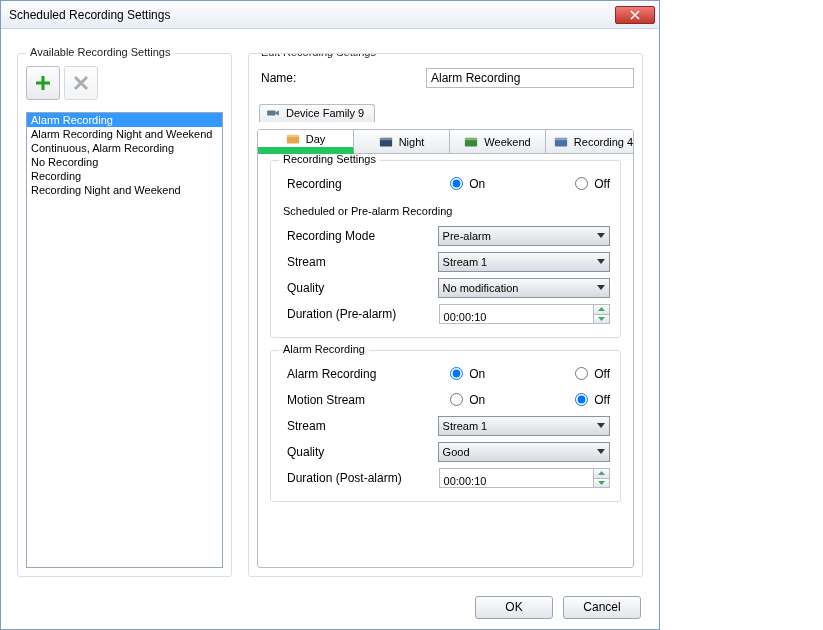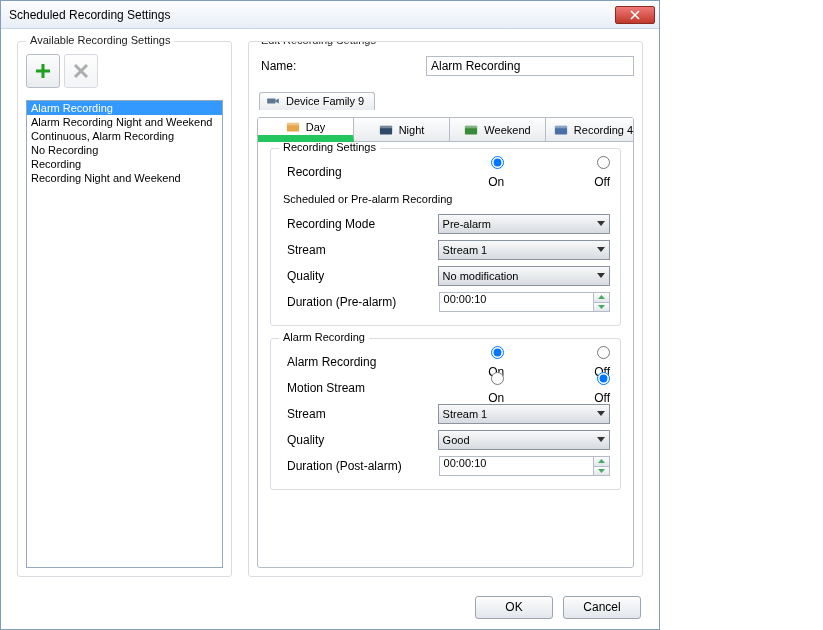--- a/index.html
+++ b/index.html
@@ -3,21 +3,21 @@
 <meta charset="utf-8">
 <style>
   * { box-sizing: border-box; }
   html, body { margin:0; padding:0; font-family: "Segoe UI", Tahoma, Arial, sans-serif; font-size:12px; color:#000; background:#fff; }
   .window { width:660px; height:630px; border:1px solid #7f9db9; background:#fff; display:flex; flex-direction:column; }
   .titlebar { height:28px; background:linear-gradient(#fdfdfe,#e8eef7); border-bottom:1px solid #c8d6e8; display:flex; align-items:center; padding:0 4px 0 8px; }
   .titlebar .title { flex:1; font-size:12px; }
   .close-btn { width:40px; height:18px; border-radius:2px; background:linear-gradient(#f07a78,#c0392b); border:1px solid #8b2b22; display:flex; align-items:center; justify-content:center; color:#fff; cursor:pointer; }
   .close-btn svg { width:10px; height:10px; }
   .body { flex:1; padding:12px 16px 8px 16px; display:flex; gap:16px; overflow:hidden; }
-  .group { border:1px solid #d9dde2; border-radius:3px; padding:10px 8px 8px 8px; position:relative; }
+  .group { border:1px solid #d9dde2; border-radius:3px; padding:10px 8px 8px 8px; position:relative;margin-top:12px; }
   .group-title { position:absolute; top:-8px; left:8px; background:#fff; padding:0 4px; font-size:11px; color:#222; }
   .left-group { width:215px; display:flex; flex-direction:column; gap:6px; }
   .toolbar { display:flex; gap:4px; padding:2px 0 6px 0; }
   .tb-btn { width:34px; height:34px; border:1px solid #b5bcc7; border-radius:3px; background:linear-gradient(#fdfdfd,#e9ecef); display:flex; align-items:center; justify-content:center; cursor:pointer; }
   .tb-btn.disabled { opacity:0.55; cursor:default; }
   .list { flex:1; border:1px solid #97a9bd; background:#fff; overflow:auto; }
   .list-item { padding:1px 4px; white-space:nowrap; cursor:default; font-size:11px; }
   .list-item.selected { background:#3399ff; color:#fff; }
   .right-group { flex:1; display:flex; flex-direction:column; gap:8px; overflow:hidden; }
   .name-row { display:flex; align-items:center; gap:15px; padding:4px 0 8px 4px; }
@@ -33,26 +33,26 @@
   .inner-tab .icon { width:14px; height:12px; }
   .tab-nav { width:18px; display:flex; align-items:center; justify-content:center; border-left:1px solid #b5bcc7; background:linear-gradient(#fdfdfd,#e9ecef); cursor:pointer; }
   .tab-nav:last-of-type { border-right:none; }
   .tab-spacer { flex:1; border-right:1px solid #b5bcc7; background:linear-gradient(#fdfdfd,#e9ecef);}
   .inner-body { flex:1; overflow:auto; padding:6px 12px 12px 12px; }
   .fieldset { border:1px solid #d9dde2; border-radius:3px; padding:10px 10px 10px 10px; margin-bottom:12px; position:relative; }
   .fieldset-title { position:absolute; top:-8px; left:8px; background:#fff; padding:0 4px; font-size:11px; }
   .form-row { display:flex; align-items:center; height:26px; }
   .form-row .lbl { width:210px; padding-left:6px; }
   .radio-group { display:flex; gap:90px; }
-  .radio-opt { display:flex; align-items:flex-end; gap:6px;flex-direction:column; }
+  .radio-opt { display:flex; align-items:flex-start; gap:6px; }
   .radio-opt input { margin:0; }
   .subhead { padding:8px 0 6px 2px; font-size:11px; }
   .combo { width:230px; height:20px; border:1px solid #8a939e; border-radius:0; background:linear-gradient(#f8f9fa,#d7dbe0); display:flex; align-items:center; padding:6px 4px; position:relative; cursor:pointer; font-size:11px; }
   .combo .arrow { position:absolute; right:4px; top:50%; transform:translateY(-50%); }
-  .spinner { width:230px; height:20px; border:1px solid #b5bcc7; display:flex; align-items:flex-start; position:relative; background:#fff; }
+  .spinner { width:230px; height:20px; border:1px solid #b5bcc7; display:flex; align-items:flex-end; position:relative; background:#fff; }
   .spinner .val { flex:1; padding:0 4px; font-size:11px; }
   .spinbtns { width:16px; height:100%; border-left:1px solid #b5bcc7; display:flex; flex-direction:column; }
   .spinbtn { flex:1; display:flex; align-items:center; justify-content:center; background:linear-gradient(#fdfdfd,#e2e6eb); cursor:pointer; }
   .spinbtn + .spinbtn { border-top:1px solid #b5bcc7; }
   .footer { height:44px; border-top:0; display:flex; align-items:center; justify-content:flex-end; padding:0 18px; gap:10px; }
   .btn { min-width:78px; height:23px; border:1px solid #9ba6b2; border-radius:3px; background:linear-gradient(#fdfdfd,#e2e6eb); cursor:pointer; font-size:12px; }
   svg { display:block; }
 </style>
 </head>
 <body>

